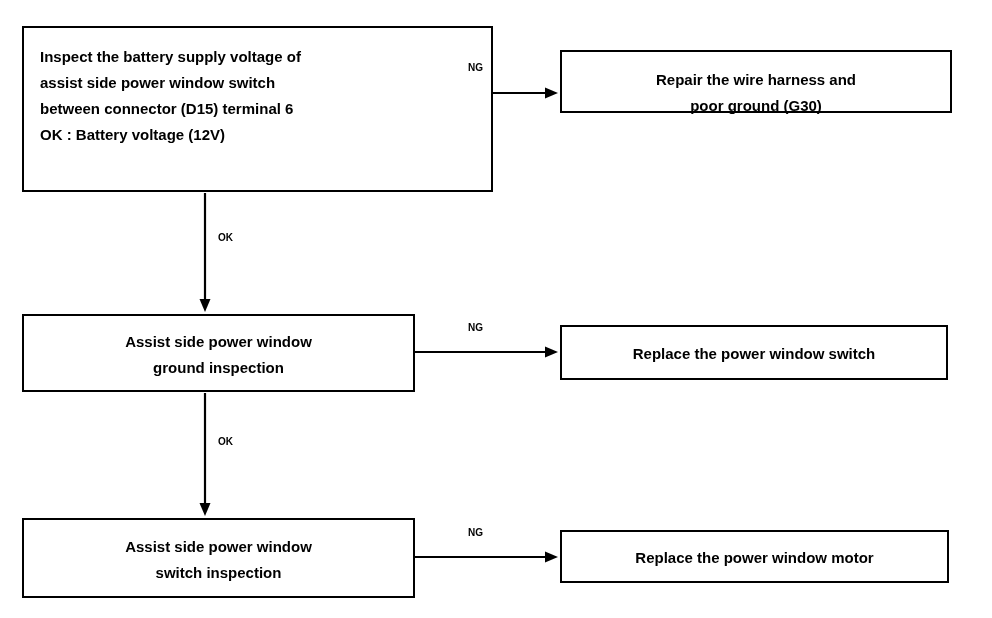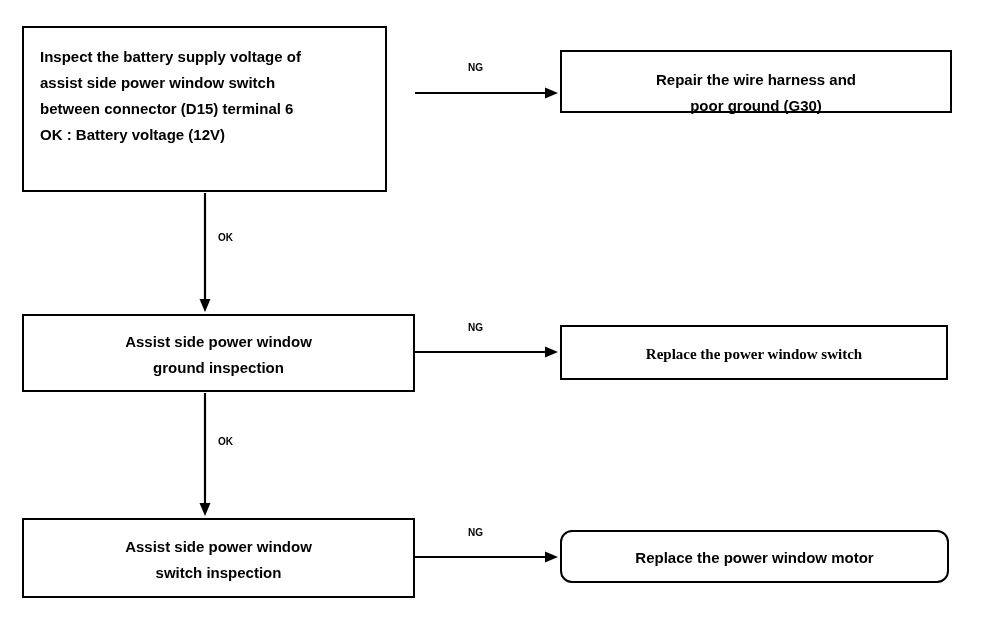--- a/index.html
+++ b/index.html
@@ -79,36 +79,36 @@
       </g>
       <g>
         <line x1="205" y1="393" x2="205" y2="507" stroke="#000000" stroke-width="2.2"></line>
         <polygon points="205,516 199.5,503 210.5,503" fill="#000000"></polygon>
       </g>
       <g>
         <line x1="415" y1="557" x2="549" y2="557" stroke="#000000" stroke-width="2.2"></line>
         <polygon points="558,557 545,551.5 545,562.5" fill="#000000"></polygon>
       </g>
     </svg>
-<div class="node-box" style="left: 22px; top: 26px; width: 365px; height: 166px; border-color: rgb(0, 0, 0);">
+<div class="node-box" style="left: 22px; top: 26px; width: 471px; height: 166px; border-color: rgb(0, 0, 0);">
       <div class="node-text left-align" style="top: 16px; left: 16px; color: rgb(0, 0, 0);"><div>Inspect the battery supply voltage of</div><div>assist side power window switch</div><div>between connector (D15) terminal 6</div><div>OK : Battery voltage (12V)</div></div>
     </div>
     <div class="node-box" style="left: 560px; top: 50px; width: 392px; height: 63px; border-color: rgb(0, 0, 0);">
       <div class="node-text center-align" style="top: 15px; color: rgb(0, 0, 0);"><div>Repair the wire harness and</div><div>poor ground (G30)</div></div>
     </div>
     <div class="node-box" style="left: 22px; top: 314px; width: 393px; height: 78px; border-color: rgb(0, 0, 0);">
       <div class="node-text center-align" style="top: 13px; color: rgb(0, 0, 0);"><div>Assist side power window</div><div>ground inspection</div></div>
     </div>
-    <div class="node-box" style="left: 560px; top: 325px; width: 388px; height: 55px; border-color: rgb(0, 0, 0); font-family: Liberation Serif, serif;">
+    <div class="node-box" style="left: 560px; top: 325px; width: 388px; height: 55px; border-color: rgb(0, 0, 0);">
       <div class="node-text center-align" style="top: 14px; color: rgb(0, 0, 0);"><div>Replace the power window switch</div></div>
     </div>
     <div class="node-box" style="left: 22px; top: 518px; width: 393px; height: 80px; border-color: rgb(0, 0, 0);">
       <div class="node-text center-align" style="top: 14px; color: rgb(0, 0, 0);"><div>Assist side power window</div><div>switch inspection</div></div>
     </div>
-    <div class="node-box" style="left: 560px; top: 530px; width: 389px; height: 53px; border-color: rgb(0, 0, 0); border-radius: 12px;">
+    <div class="node-box" style="left: 560px; top: 530px; width: 389px; height: 53px; border-color: rgb(0, 0, 0);">
       <div class="node-text center-align" style="top: 13px; color: rgb(0, 0, 0);"><div>Replace the power window motor</div></div>
     </div>
     <div class="edge-label" style="left: 468px; top: 62px; color: rgb(0, 0, 0);">NG</div>
     <div class="edge-label" style="left: 218px; top: 232px; color: rgb(0, 0, 0);">OK</div>
     <div class="edge-label" style="left: 468px; top: 322px; color: rgb(0, 0, 0);">NG</div>
     <div class="edge-label" style="left: 218px; top: 436px; color: rgb(0, 0, 0);">OK</div>
     <div class="edge-label" style="left: 468px; top: 527px; color: rgb(0, 0, 0);">NG</div>
   </div>
 
 </body></html>

